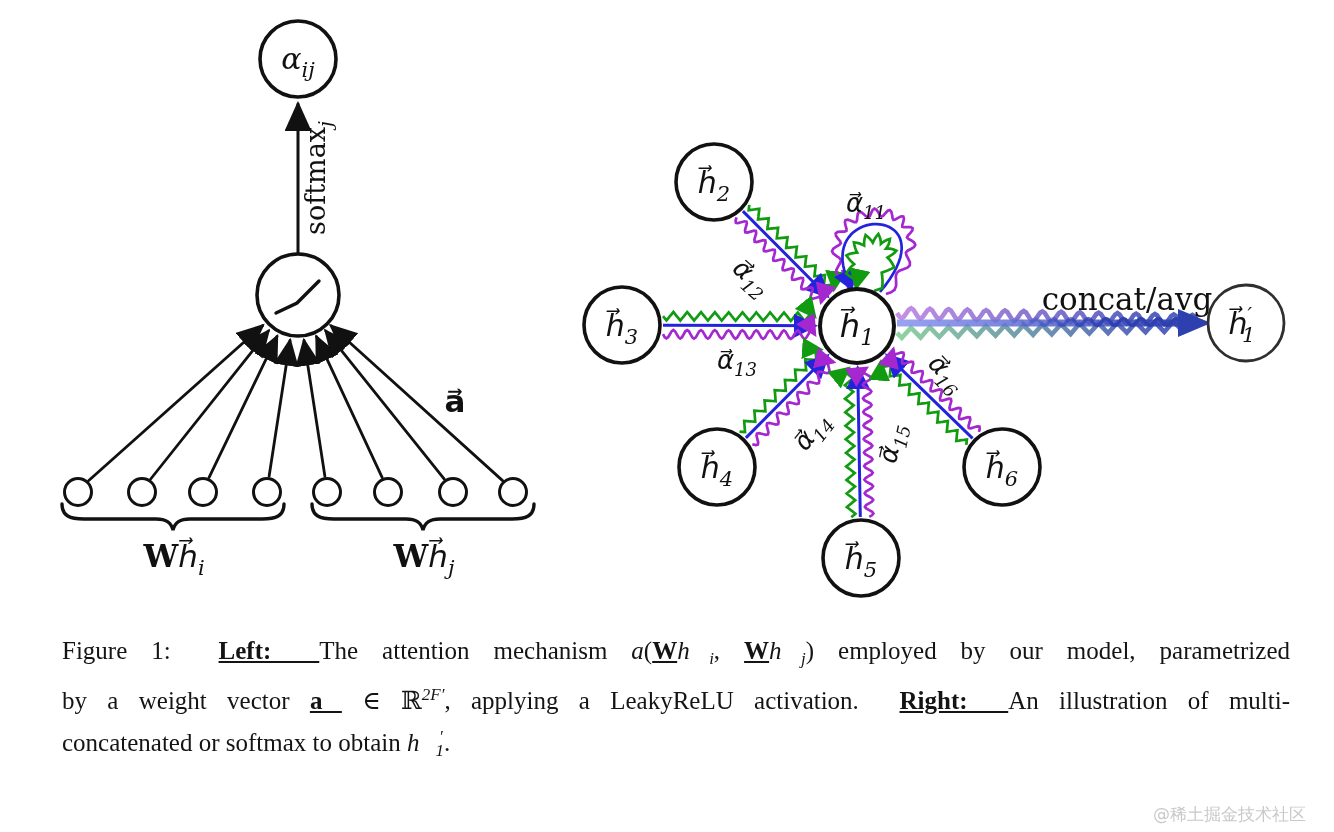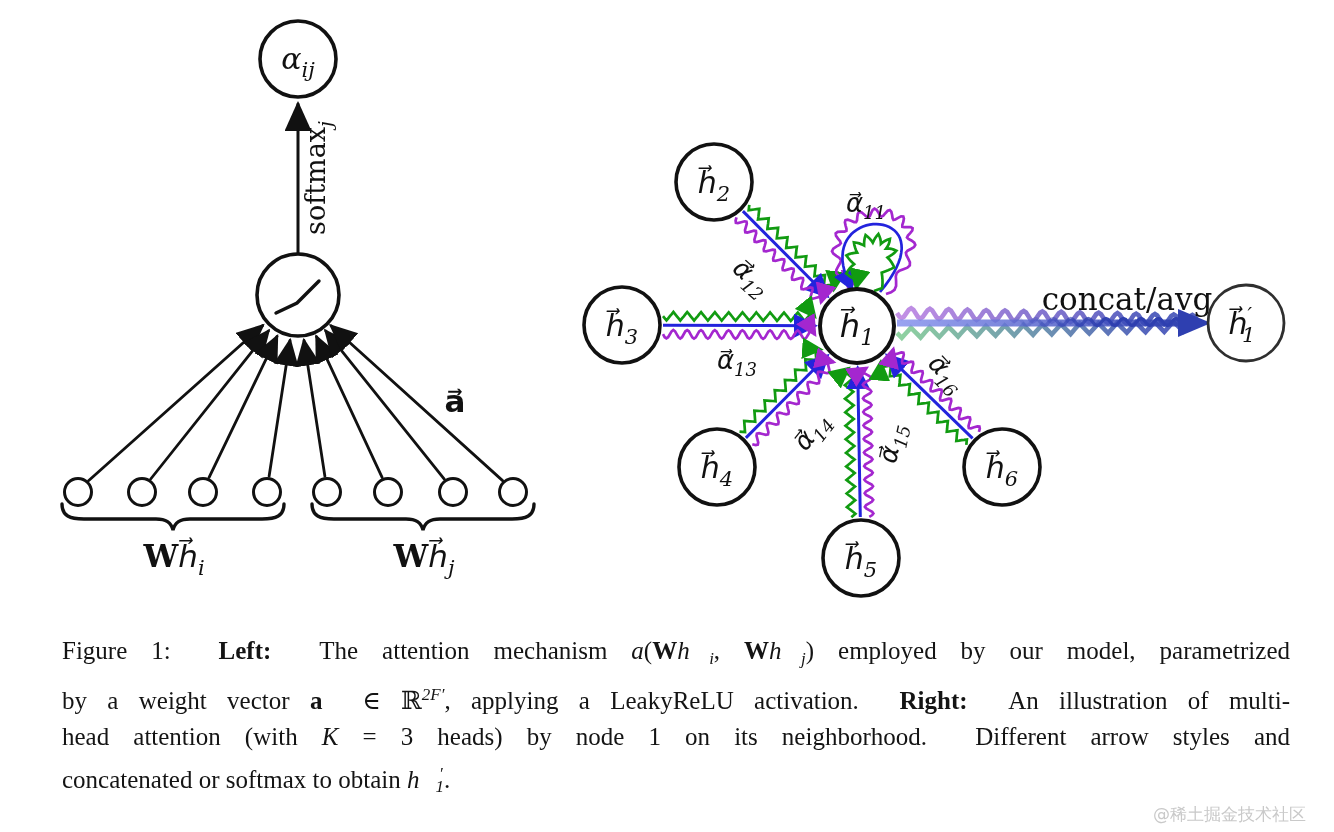--- a/index.html
+++ b/index.html
@@ -6,21 +6,21 @@
   .page{position:relative;width:1329px;height:832px;background:#ffffff;overflow:hidden;
         font-family:"Liberation Serif","DejaVu Serif",serif;color:#111;}
   svg text{font-family:"DejaVu Serif","DejaVu Sans",serif;fill:#111;}
   .bf{font-weight:bold;}
   .it{font-style:italic;}
   #caption{position:absolute;left:62px;top:633px;width:1228px;
            font-size:25px;line-height:36.5px;color:#141414;}
   .cap-line{text-align:justify;text-align-last:justify;}
   .cap-line.last{text-align-last:left;}
   .seg-rm{}
-  .seg-bf{font-weight:bold;}
+  .seg-bf{font-weight:bold;text-decoration:underline;}
   .seg-it{font-style:italic;}
   .seg-sub{font-style:italic;font-size:0.68em;vertical-align:-0.28em;}
   .seg-sup{font-style:italic;font-size:0.68em;vertical-align:0.5em;}
   .seg-subneg{font-style:italic;font-size:0.68em;vertical-align:-0.28em;margin-left:-0.42em;}
   #watermark{position:absolute;right:23px;bottom:6px;font-family:"DejaVu Sans","Liberation Sans",sans-serif;
              font-size:17px;color:#c9c9c9;}
 </style>
 </head>
 <body>
 
@@ -154,18 +154,17 @@
     <text transform="rotate(-78 891 443)" x="891" y="452" font-size="26" text-anchor="middle" class="it"><tspan>α⃗</tspan><tspan font-size="18" dy="7">15</tspan></text>
     <text transform="rotate(47 947 373)" x="947" y="382" font-size="26" text-anchor="middle" class="it"><tspan>α⃗</tspan><tspan font-size="18" dy="7">16</tspan></text>
 
     <text x="1127" y="310" font-size="31" text-anchor="middle">concat/avg</text>
   </g>
 </svg>
 
 <div id="caption">
       <div class="cap-line"><span class="seg-rm">Figure 1:&nbsp; </span><span class="seg-bf">Left:&nbsp; </span><span class="seg-rm">The attention mechanism </span><span class="seg-it">a</span><span class="seg-rm">(</span><span class="seg-bf">W</span><span class="seg-it">h⃗</span><span class="seg-sub">i</span><span class="seg-rm">, </span><span class="seg-bf">W</span><span class="seg-it">h⃗</span><span class="seg-sub">j</span><span class="seg-rm">) employed by our model, parametrized</span></div>
       <div class="cap-line"><span class="seg-rm">by a weight vector </span><span class="seg-bf">a⃗</span><span class="seg-rm"> ∈ ℝ</span><span class="seg-sup">2F′</span><span class="seg-rm">, applying a LeakyReLU activation.&nbsp; </span><span class="seg-bf">Right:&nbsp; </span><span class="seg-rm">An illustration of multi-</span></div>
-      <div class="cap-line"><span class="seg-rm">head attention (with </span><span class="seg-it">K</span><span class="seg-rm"> = 3 heads) by node 1 on its neighborhood.&nbsp; Different arrow styles and</span></div>
       <div class="cap-line last"><span class="seg-rm">concatenated or softmax to obtain </span><span class="seg-it">h⃗</span><span class="seg-sup">′</span><span class="seg-subneg">1</span><span class="seg-rm">.</span></div>
     </div>
 <div id="watermark">@稀土掘金技术社区</div>
 
 </div>
 
 </body></html>

